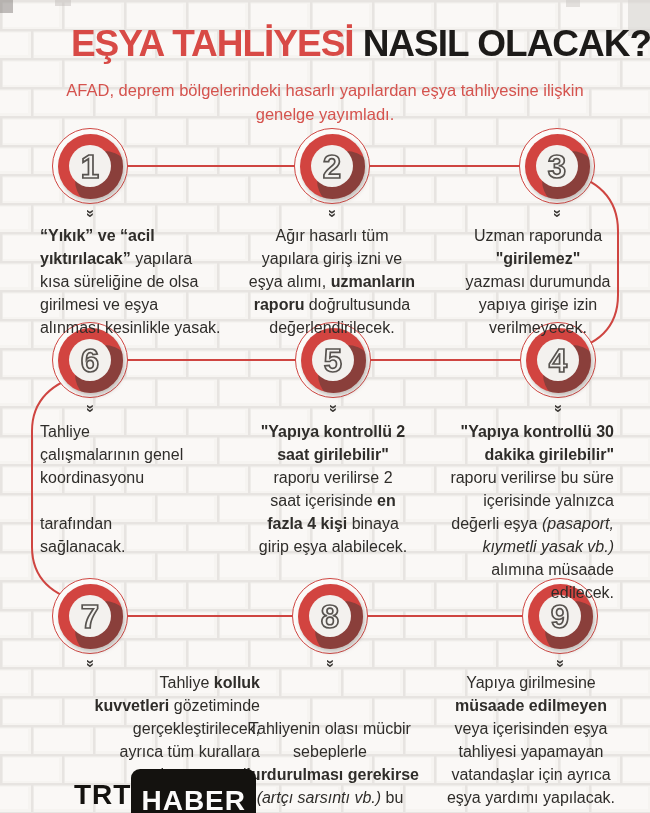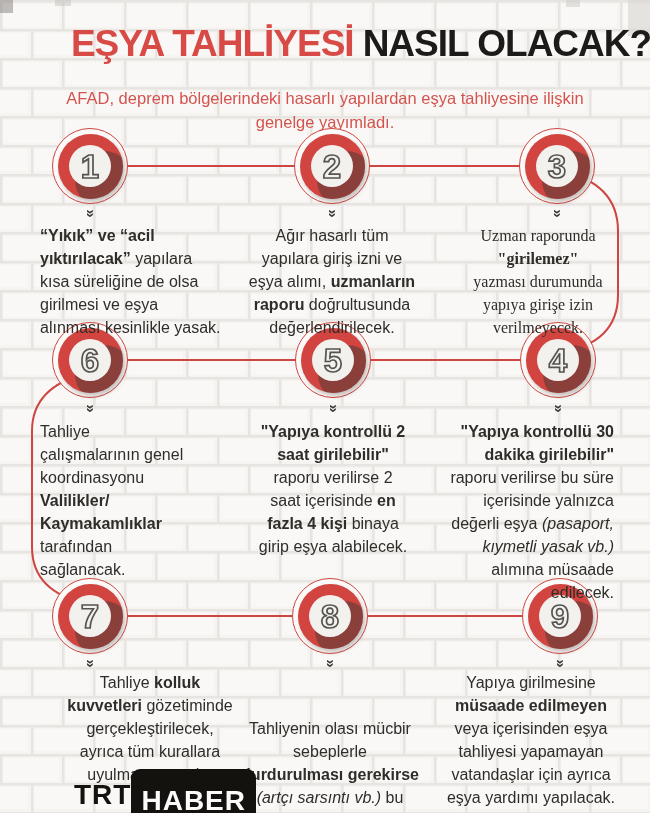--- a/index.html
+++ b/index.html
@@ -5,21 +5,21 @@
   html,body{margin:0;padding:0;background:#ffffff;}
   body{font-family:"Liberation Sans","DejaVu Sans",sans-serif;}
   .canvas{position:relative;width:650px;height:813px;overflow:hidden;background:#f8f6f4;}
   svg.bg{position:absolute;left:0;top:0;}
 
   
   .title{position:absolute;top:24px;left:0;width:650px;margin:0;text-align:center;
          font-size:37px;font-weight:800;letter-spacing:-1px;line-height:1.1;white-space:nowrap;padding-left:36px;}
   .title-red{color:#d84a46;margin-right:9px;}
   .title-black{color:#1d1b19;}
-  .subtitle{position:absolute;top:86px;left:0;width:650px;text-align:center;
+  .subtitle{position:absolute;top:78px;left:0;width:650px;text-align:center;
             font-size:16.5px;line-height:24px;color:#d5534e;white-space:pre-line;font-weight:500;}
 
   
   .circle{position:absolute;width:76px;height:76px;border:1.6px solid #cf4541;border-radius:50%;
           background:#fcfbf9;box-sizing:border-box;}
   .disc{position:absolute;inset:4.5px;border-radius:50%;background:#d24440;overflow:hidden;
         filter:drop-shadow(2px 3px 2px rgba(95,80,75,.35));}
   .core{position:absolute;left:50%;top:50%;width:42px;height:42px;transform:translate(-50%,-50%);
         border-radius:50%;background:#f3f1ee;display:flex;align-items:center;justify-content:center;
         box-shadow:14px 14px 0 8px rgba(66,58,54,.5);}
@@ -35,25 +35,25 @@
              color:#3a3734;letter-spacing:-2px;line-height:1;}
   .p1{left:82px;top:203px;} .p2{left:324px;top:203px;} .p3{left:549px;top:203px;}
   .p6{left:82px;top:398px;} .p5{left:325px;top:398px;} .p4{left:550px;top:398px;}
   .p7{left:82px;top:653px;} .p8{left:322px;top:653px;} .p9{left:552px;top:653px;}
 
   
   .step-text{position:absolute;font-size:16px;line-height:23px;color:#2f2d2a;white-space:pre-line;}
   .seg-bold{font-weight:700;} .seg-italic{font-style:italic;} .seg-normal{font-weight:400;}
   .t1{left:40px;top:224px;width:220px;text-align:left;}
   .t2{left:212px;top:224px;width:240px;text-align:center;}
-  .t3{left:428px;top:224px;width:220px;text-align:center;font-family:Liberation Serif, serif;}
+  .t3{left:428px;top:224px;width:220px;text-align:center;}
   .t6{left:40px;top:420px;width:220px;text-align:left;}
   .t5{left:213px;top:420px;width:240px;text-align:center;}
   .t4{left:416px;top:420px;width:198px;text-align:right;}
-  .t7{left:40px;top:671px;width:220px;text-align:center;}
+  .t7{left:40px;top:671px;width:220px;text-align:right;}
   .t8{left:215px;top:671px;width:230px;text-align:center;margin-top:46px;}
   .t9{left:421px;top:671px;width:220px;text-align:center;}
 
   
   .logo{position:absolute;left:33px;top:769px;display:flex;align-items:center;margin-left:41px;}
   .logo-trt{font-size:28px;font-weight:700;color:#14120f;letter-spacing:1px;}
   .logo-badge{background:#14120f;color:#fcfbfa;font-size:28px;font-weight:700;
               padding:17px 10px 5px;border-radius:9px;letter-spacing:1px;line-height:1.1;}
 </style>
 </head>
@@ -213,22 +213,21 @@
 edilecek.</span></div>
   <div class="step-text t5"><span class="seg-bold">"Yapıya kontrollü 2
 saat girilebilir"</span><span class="seg-normal">
 raporu verilirse 2
 saat içerisinde </span><span class="seg-bold">en
 fazla 4 kişi</span><span class="seg-normal"> binaya
 girip eşya alabilecek.</span></div>
   <div class="step-text t6"><span class="seg-normal">Tahliye
 çalışmalarının genel
 koordinasyonu
-</span><span class="seg-bold">Valilikler/
-Kaymakamlıklar</span><span class="seg-normal">
+</span><span class="seg-normal">
 tarafından
 sağlanacak.</span></div>
   <div class="step-text t7"><span class="seg-normal">Tahliye </span><span class="seg-bold">kolluk
 kuvvetleri</span><span class="seg-normal"> gözetiminde
 gerçekleştirilecek,
 ayrıca tüm kurallara
 uyulması zorunlu.</span></div>
   <div class="step-text t8"><span class="seg-normal">Tahliyenin olası mücbir
 sebeplerle
 </span><span class="seg-bold">durdurulması gerekirse</span><span class="seg-normal">

